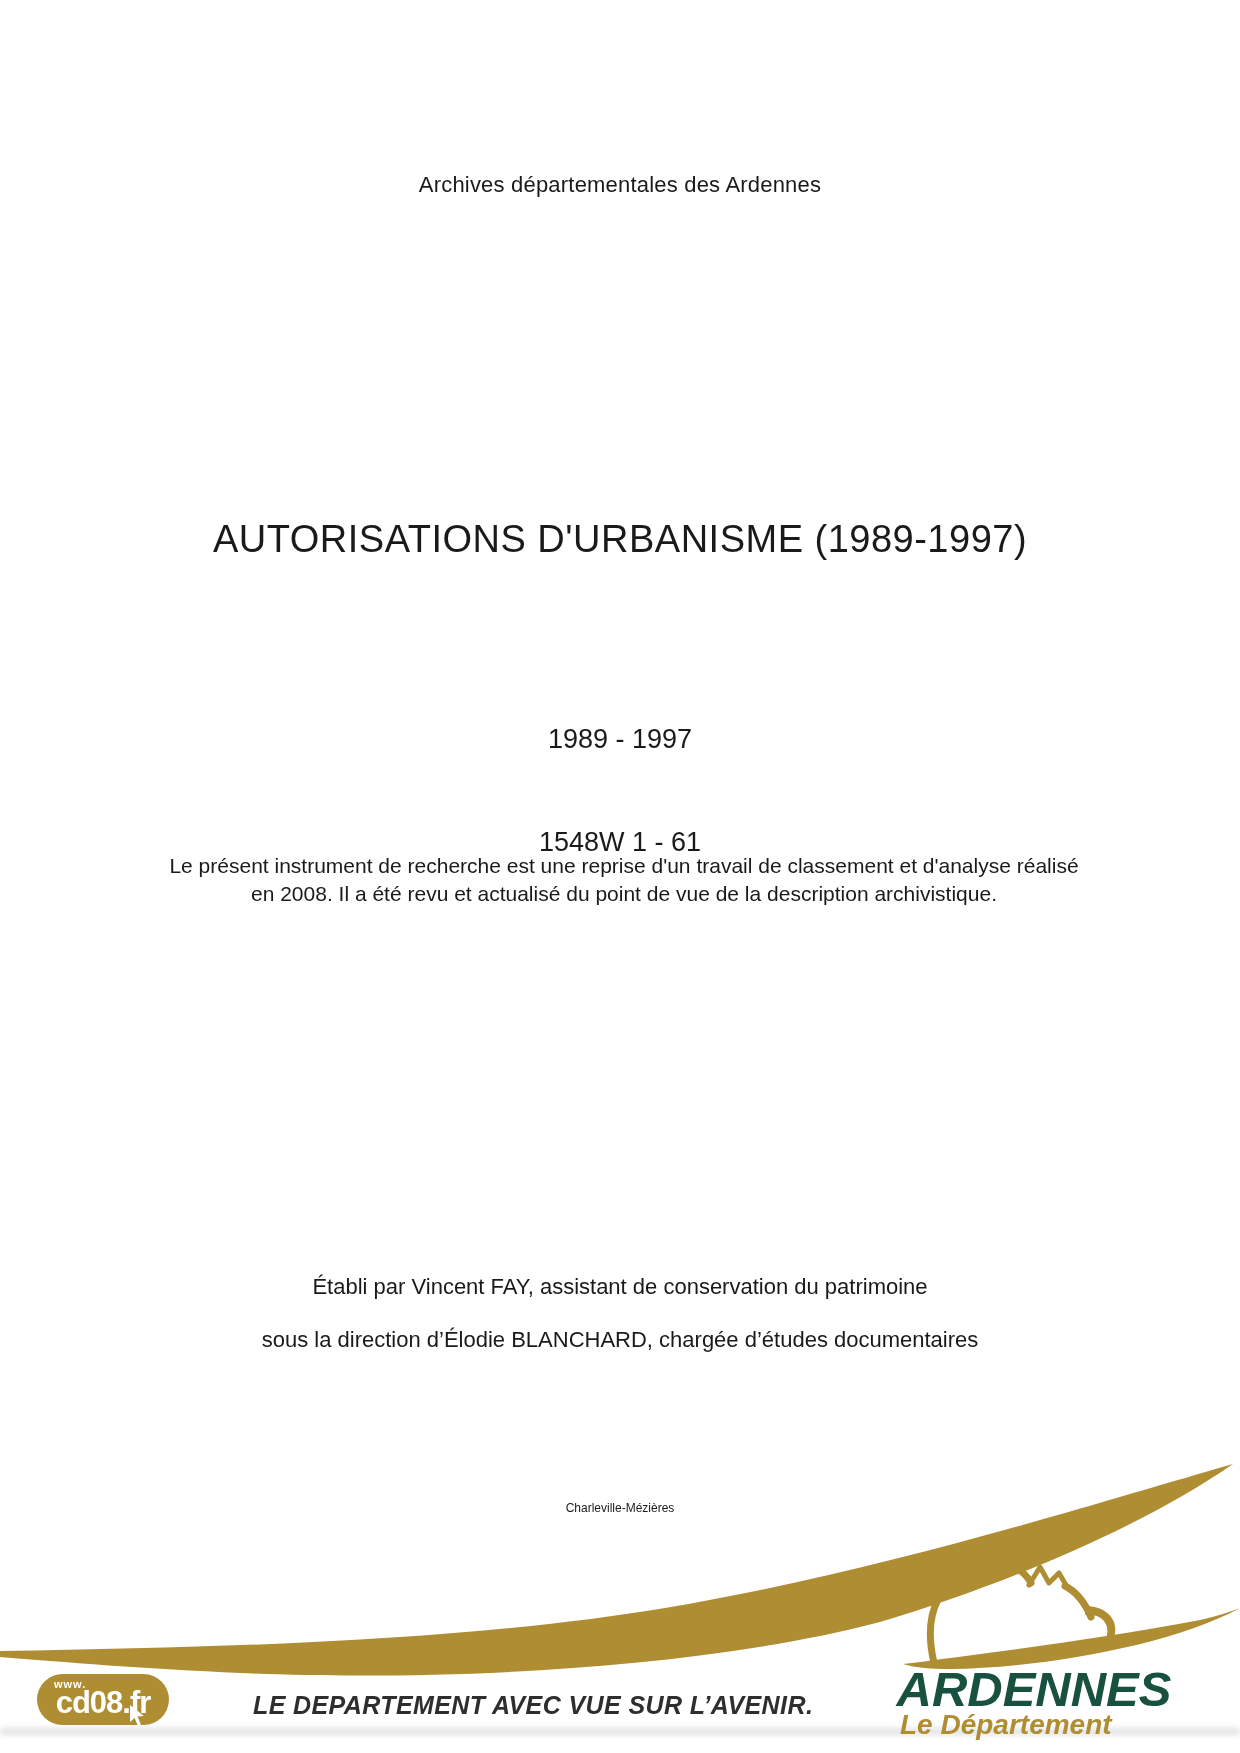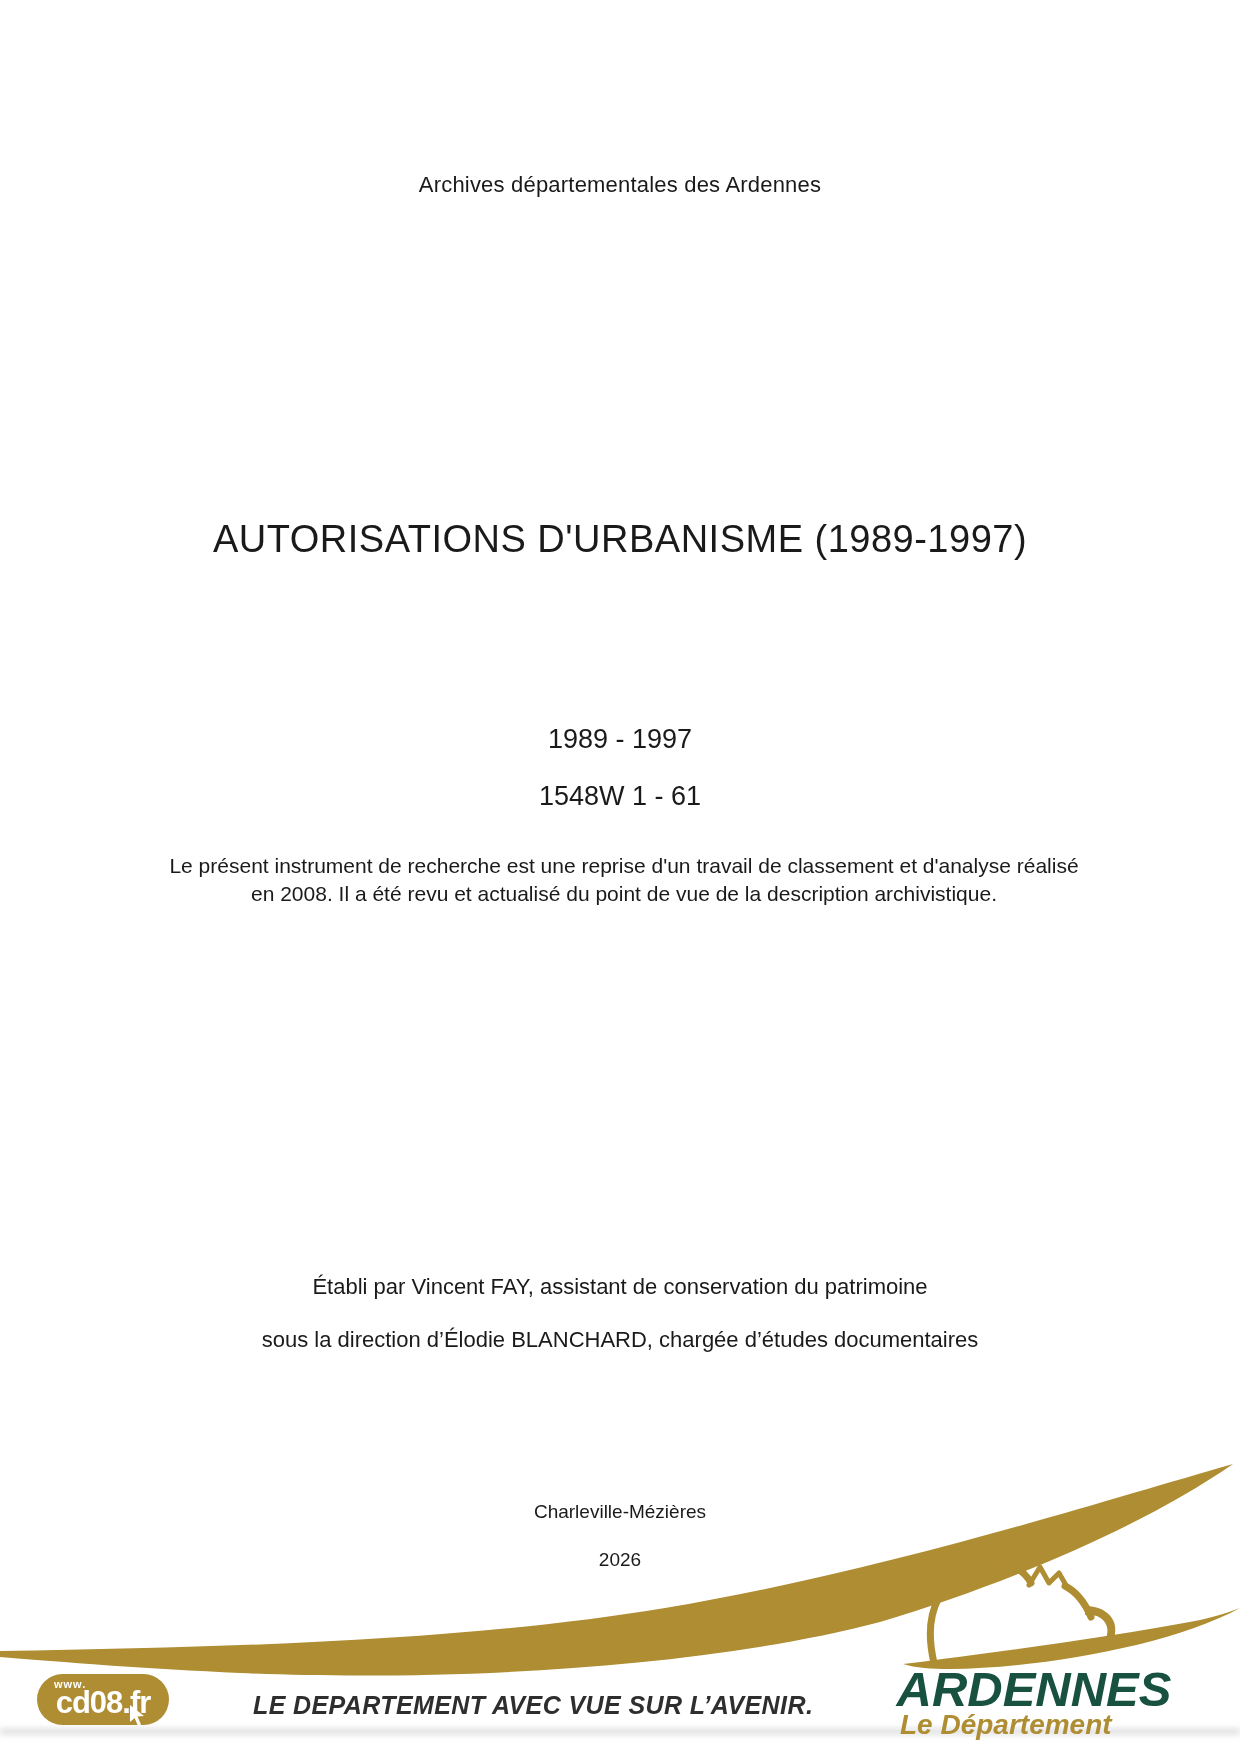--- a/index.html
+++ b/index.html
@@ -15,35 +15,35 @@
   .centered {
     position: absolute;
     left: 0;
     width: 100%;
     text-align: center;
     white-space: pre-line;
   }
   .institution { top: 172px; font-size: 22px; letter-spacing: 0.2px; }
   .doc-title   { top: 518px; font-size: 38px; font-weight: 400; margin: 0; letter-spacing: 0.5px; }
   .date-range  { top: 724px; font-size: 27px; }
-  .reference   { top: 781px; font-size: 27px; }
+  .reference   { top: 827px; font-size: 27px; }
   .note {
     position: absolute;
     top: 848px;
     left: 50%;
     transform: translateX(-50%);
     width: 910px;
     font-size: 21px;
     line-height: 28px;
     text-align: center;
     margin: 4px;
   }
   .author-line    { top: 1274px; font-size: 22px; }
   .direction-line { top: 1327px; font-size: 22px; }
-  .place-line     { top: 1501px; font-size: 19px; }
+  .place-line     { top: 1501px; font-size: 12px; }
   .year-line      { top: 1549px; font-size: 19px; }
 
   
   .swoosh-svg {
     position: absolute;
     left: 0; top: 1430px;
     width: 1240px; height: 323px;
   }
   .ground-shadow {
     position: absolute;
@@ -132,21 +132,20 @@
   <div class="centered reference">1548W 1 - 61</div>
 
   <p class="note">Le présent instrument de recherche est une reprise d'un travail de classement et d'analyse réalisé en 2008. Il a été revu et actualisé du point de vue de la description archivistique.</p>
 
   <div class="centered direction-line">sous la direction d’Élodie BLANCHARD, chargée d’études documentaires</div>
 
   <div class="centered author-line">Établi par Vincent FAY, assistant de conservation du patrimoine</div>
 
   <div class="centered place-line">Charleville-Mézières</div>
 
-  <div class="centered year-line">2026</div>
 
   <svg class="swoosh-svg" viewBox="0 1430 1240 323" xmlns="http://www.w3.org/2000/svg" aria-hidden="true">
     <path style="fill:var(--gold,#AF8D33)" d="M 0,1651
       C 280,1647 490,1637 665,1608
       C 880,1572 1090,1505 1233,1464
       C 1145,1525 1010,1583 880,1622
       C 690,1672 420,1681 240,1673
       C 150,1669 60,1662 0,1657 Z"></path>
   </svg>
 

